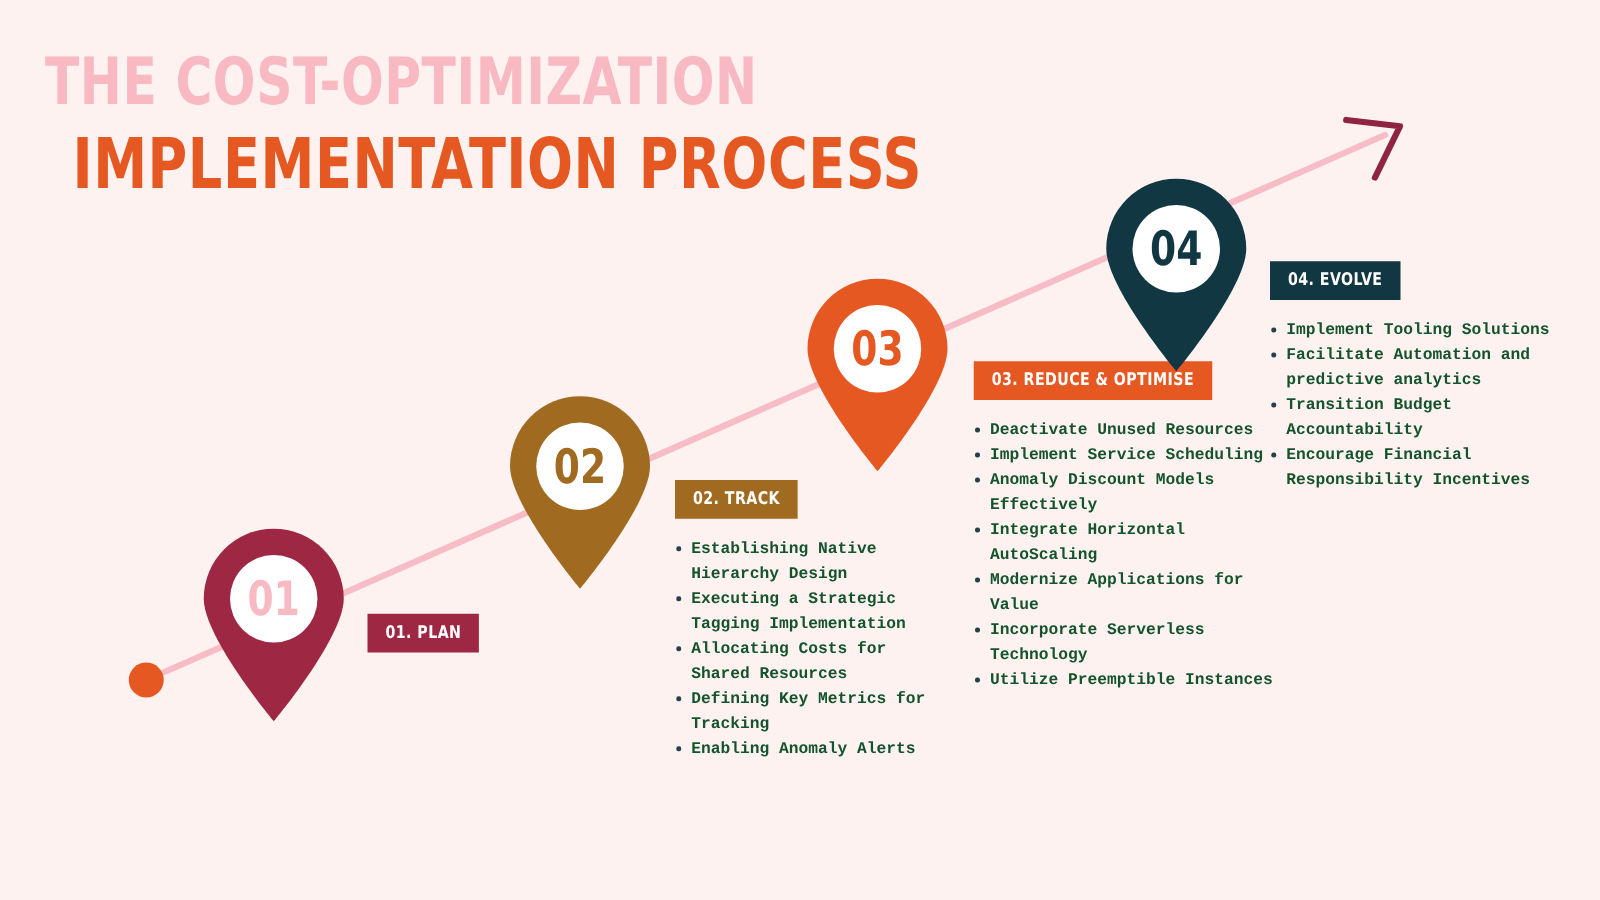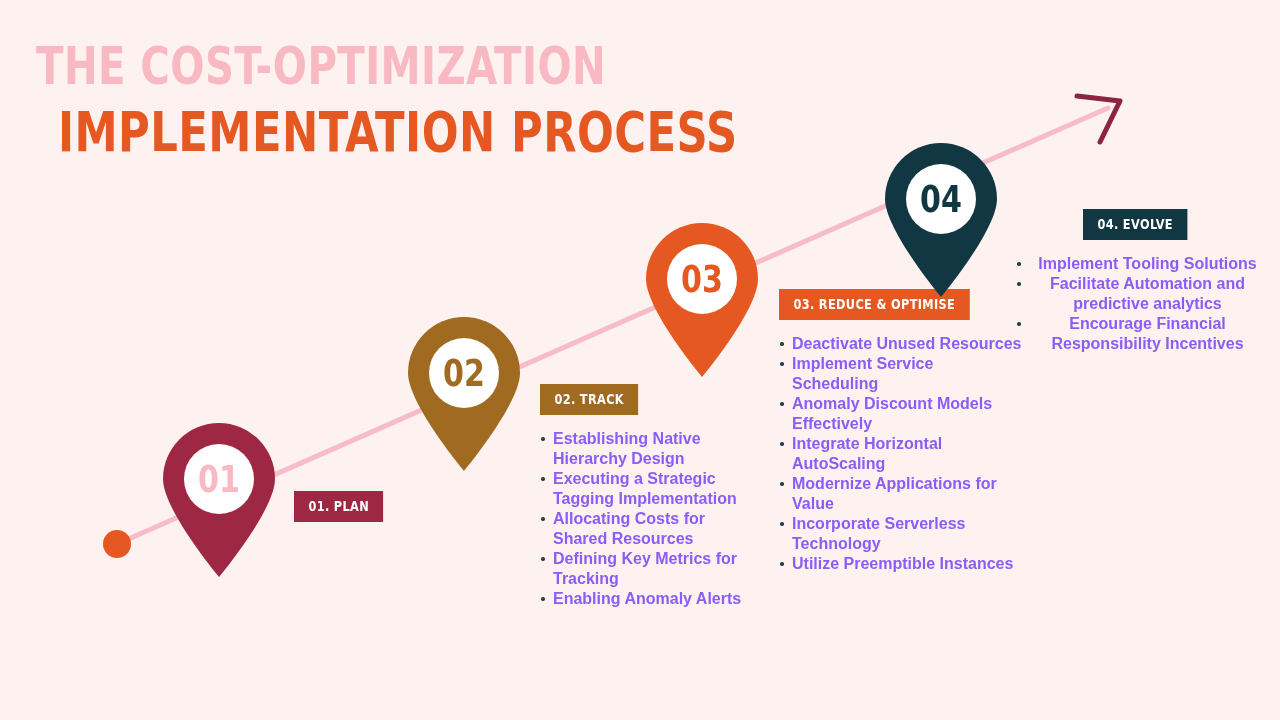--- a/index.html
+++ b/index.html
@@ -100,24 +100,24 @@
     letter-spacing: 0.4px;
     text-transform: uppercase;
     white-space: nowrap;
     transform: scaleX(0.9);
     transform-origin: left center;
   }
   .bullets {
     list-style: none;
     margin: 14px 0 0 0;
     padding: 0;
-    color: #8b5cf6;
-    font-family: Liberation Sans, sans-serif;
-    font-weight: 700;
-    font-size: 16px;
+    color: #14532d;
+    font-family: Liberation Mono, monospace;
+    font-weight: 700;
+    font-size: 13px;
     line-height: 20px;
   }
   .bullets li {
     position: relative;
     padding-left: 13px;
     margin-bottom: 0px;
   }
   .bullets li::before {
     content: "";
     position: absolute;
@@ -137,21 +137,21 @@
   #step-2 { left: 0; top: 0; }
   #step-2 .pin { left: 402px; top: 312px; }
   #step-2 .panel { left: 540px; top: 384px; width: 215px; }
 
   #step-3 { left: 0; top: 0; }
   #step-3 .pin { left: 640px; top: 218px; }
   #step-3 .panel { left: 779px; top: 289px; width: 245px; }
 
   #step-4 { left: 0; top: 0; }
   #step-4 .pin { left: 879px; top: 138px; }
-  #step-4 .panel { left: 1016px; top: 209px; width: 250px; text-align: center; }
+  #step-4 .panel { left: 1016px; top: 209px; width: 250px; }
 </style>
 </head>
 <body>
 
 <div id="infographic">
 
   <div class="title-block">
     <div class="title-line title-line-1">THE COST-OPTIMIZATION</div>
     <div class="title-line title-line-2">IMPLEMENTATION PROCESS</div>
   </div>
@@ -223,18 +223,19 @@
         <path d="M62 159 C62 159 118 92 118 61 A56 56 0 1 0 6 61 C6 92 62 159 62 159 Z" fill="#113743"></path>
         <circle cx="62" cy="61" r="35" fill="#ffffff"></circle>
       </svg>
       <div class="pin-number" style="color:#113743">04</div>
     </div>
     <div class="panel">
       <div class="badge" style="background:#113743">04. EVOLVE</div>
       <ul class="bullets">
         <li>Implement Tooling Solutions</li>
         <li>Facilitate Automation and predictive analytics</li>
+        <li>Transition Budget Accountability</li>
         <li>Encourage Financial Responsibility Incentives</li>
       </ul>
     </div>
   </div>
 
 </div>
 
 </body></html>

